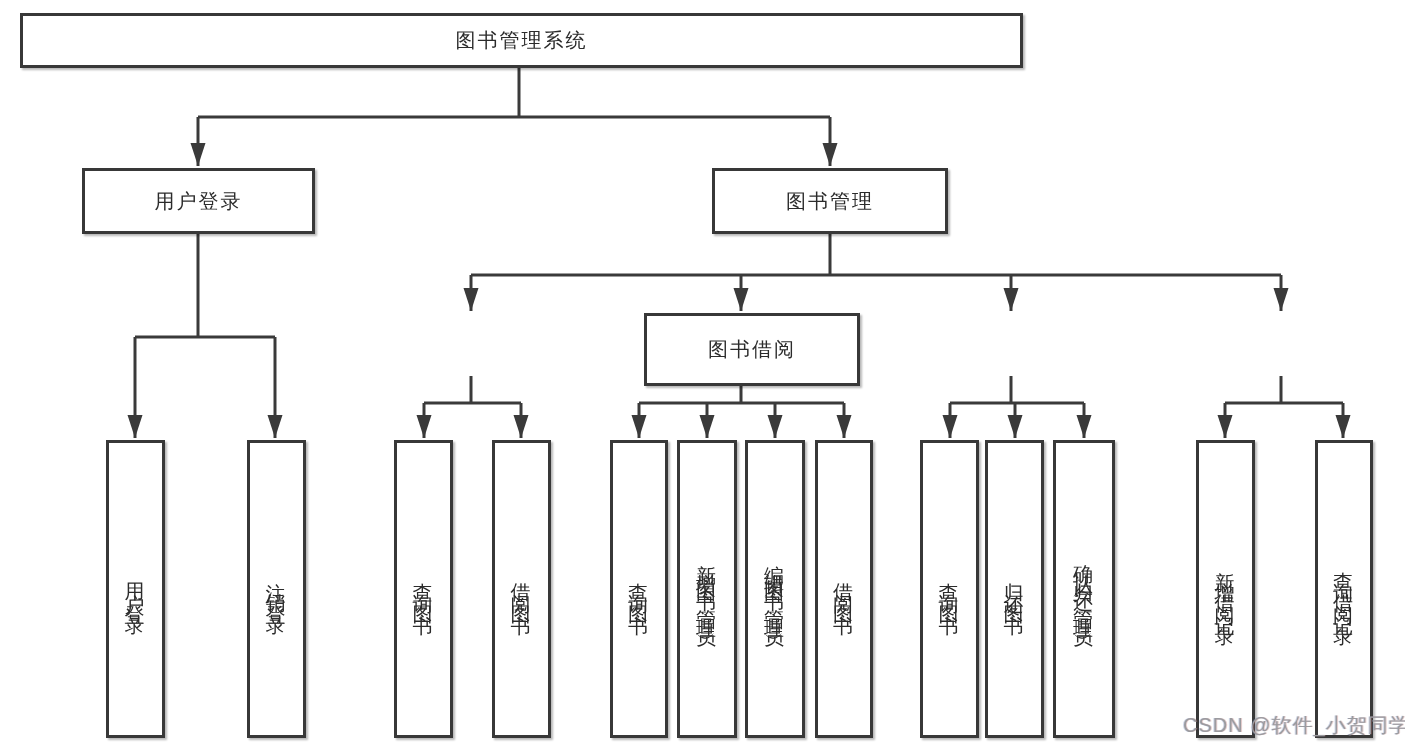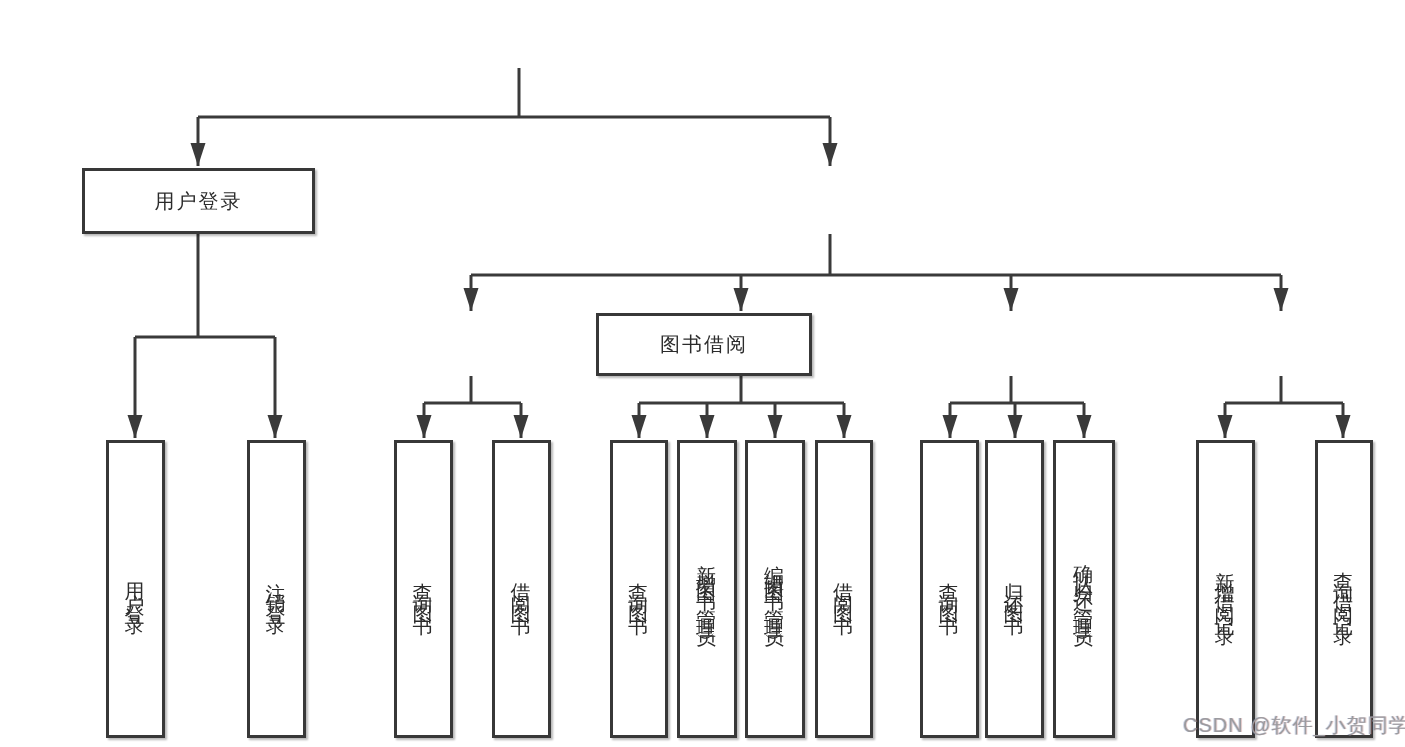--- a/index.html
+++ b/index.html
@@ -99,26 +99,32 @@
       <path d="M775 403 V438" marker-end="url(#ah)"></path>
       <path d="M844 403 V438" marker-end="url(#ah)"></path>
       <path d="M950 403 V438" marker-end="url(#ah)"></path>
       <path d="M1015 403 V438" marker-end="url(#ah)"></path>
       <path d="M1084 403 V438" marker-end="url(#ah)"></path>
       <path d="M1225 403 V438" marker-end="url(#ah)"></path>
       <path d="M1343 403 V438" marker-end="url(#ah)"></path>
     </g>
   </svg>
 
+  <div class="box" style="left:20px; top:13px; width:1003px; height:55px;">
+    <span class="label">图书管理系统</span>
+  </div>
 
   <div class="box" style="left:82px; top:168px; width:233px; height:66px;">
     <span class="label">用户登录</span>
   </div>
+  <div class="box" style="left:712px; top:168px; width:236px; height:66px;">
+    <span class="label">图书管理</span>
+  </div>
 
-  <div class="box" style="left:596px; top:313px; width:216px; height:63px;">
+  <div class="box" style="left:644px; top:313px; width:216px; height:73px;">
     <span class="label">图书借阅</span>
   </div>
 
   <div class="box leaf" style="left:106px; top:440px; width:59px; height:298px;">
     <span class="label">用户登录</span>
   </div>
   <div class="box leaf" style="left:247px; top:440px; width:59px; height:298px;">
     <span class="label">注销登录</span>
   </div>
 

